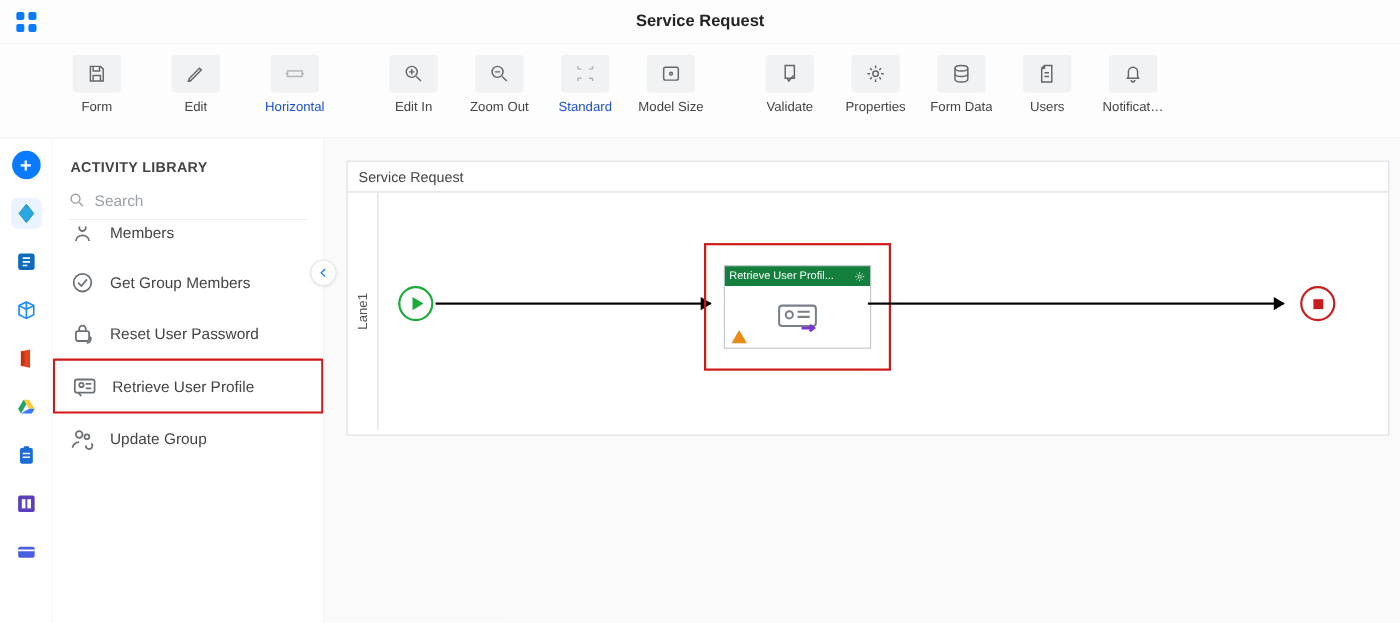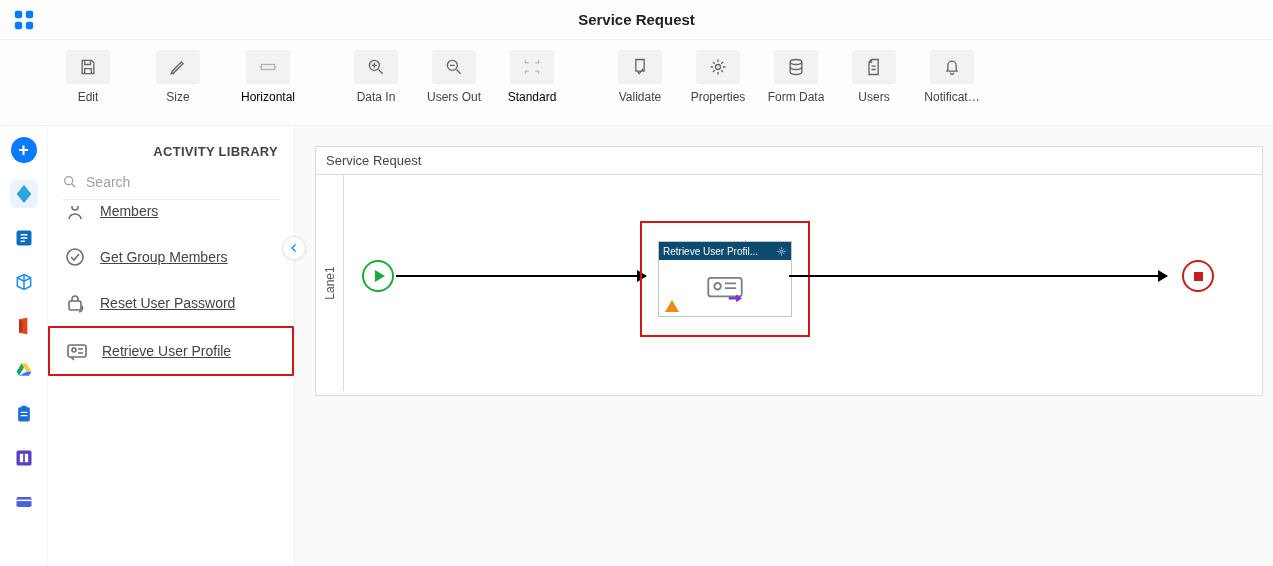--- a/index.html
+++ b/index.html
@@ -11,41 +11,41 @@
   .apps-svg { width:22px; height:22px; }
   .header-title { flex:1; text-align:center; font-weight:600; font-size:15px; color:#222; }
 
   
   .toolbar { height: 86px; display:flex; align-items:flex-start; padding: 10px 0 0 0; gap: 2px; border-bottom: 1px solid #f0f0f0; background:#fdfdfd; }
   .tb-spacer-left { width:48px; }
   .tb-btn { width: 76px; display:flex; flex-direction:column; align-items:center; gap:6px; cursor:pointer; }
   .tb-icon-box { width:44px; height:34px; background:#f1f2f4; border-radius:3px; display:flex; align-items:center; justify-content:center; }
   .tb-icon-svg { width:20px; height:20px; stroke:#666; fill:none; stroke-width:1.6; }
   .tb-label { font-size:12px; color:#444; white-space:nowrap; max-width:72px; overflow:hidden; text-overflow:ellipsis; }
-  .tb-btn.disabled .tb-label { color:#000000; }
+  .tb-btn.disabled .tb-label { color:#1d4ed8; }
   .tb-btn.disabled .tb-icon-svg { stroke:#b0b4b9; }
   .tb-gap { width:28px; }
 
   
   .main { display:flex; height: calc(566px - 40px - 86px); }
 
   
   .rail { width:48px; background:#fff; border-right:1px solid #f5f5f5; display:flex; flex-direction:column; align-items:center; padding-top:10px; gap:16px; }
   .rail-btn { width:28px; height:28px; display:flex; align-items:center; justify-content:center; border-radius:6px; }
   .rail-plus { width:26px; height:26px; background:#0a7aff; border-radius:50%; display:flex; align-items:center; justify-content:center; color:#fff; font-size:18px; font-weight:600; }
 
   
   .panel { width:247px; border-right:1px solid #f0f0f0; background:#fff; position:relative; display:flex; flex-direction:column; }
-  .panel-title { padding:18px 16px 10px 16px; font-weight:700; font-size:13px; color:#444; letter-spacing:.3px;text-align:right; }
+  .panel-title { padding:18px 16px 10px 16px; font-weight:700; font-size:13px; color:#444; letter-spacing:.3px; }
   .search-wrap { margin: 2px 14px 6px 14px; display:flex; align-items:center; gap:8px; border-bottom:1px solid #eee; padding:2px 0 8px 0; }
   .search-icon-svg { width:18px; height:18px; stroke:#9aa1a7; fill:none; stroke-width:2; }
   .search-input { border:none; outline:none; font-size:14px; color:#1d4ed8; width:100%; }
   .search-input::placeholder { color:#9aa1a7; }
   .activity-list { flex:1; overflow:hidden; padding: 2px 0 6px 0; }
-  .activity-item { display:flex; align-items:center; gap:12px; padding:10px 14px; cursor:pointer; font-size:14px; color:#444;text-decoration:underline; }
+  .activity-item { display:flex; align-items:center; gap:12px; padding:10px 14px; cursor:pointer; font-size:14px; color:#444; }
   .activity-item .ai-icon { width:26px; height:26px; display:flex; align-items:center; justify-content:center; }
   .ai-svg { width:24px; height:24px; stroke:#6b7177; fill:none; stroke-width:1.6; }
   .activity-item.highlight { border:2px solid #d11818; border-radius:1px; }
   .activity-item.first-partial { padding-top:0; margin-top:-10px; }
 
   .collapse-chip { position:absolute; top:110px; right:-12px; width:24px; height:24px; background:#fff; border:1px solid #e3e6ea; border-radius:50%; display:flex; align-items:center; justify-content:center; box-shadow:0 1px 3px rgba(0,0,0,.08); }
   .chev-svg { width:12px; height:12px; stroke:#0a7aff; fill:none; stroke-width:2.4; }
 
   
   .canvas-wrap { flex:1; background:#fafafa; padding:20px 10px 10px 20px; overflow:hidden; }
@@ -62,21 +62,21 @@
   .end-node { position:absolute; right:48px; top:85px; width:32px; height:32px; border:2.5px solid #c71d1d; border-radius:50%; display:flex; align-items:center; justify-content:center; }
   .end-sq { width:9px; height:9px; background:#c71d1d; }
 
   .arrow { position:absolute; top:100px; height:2px; background:#000; }
   .arrow::after { content:""; position:absolute; right:-1px; top:-5px; width:0; height:0; border-left:10px solid #000; border-top:6px solid transparent; border-bottom:6px solid transparent; }
   .arrow1 { left:52px; width:250px; }
   .arrow2 { left:445px; width:378px; }
 
   .act-frame { position:absolute; left:296px; top:46px; width:170px; height:116px; border:2px solid #d11818; display:flex; align-items:center; justify-content:center; }
   .act-box { width:134px; height:76px; border:1px solid #bfc5cc; background:#fff; position:relative; }
-  .act-box-head { height:18px; background:#0c4a6e; color:#fff; font-size:10px; display:flex; align-items:center; justify-content:space-between; padding:0 4px; }
+  .act-box-head { height:18px; background:#15803d; color:#fff; font-size:10px; display:flex; align-items:center; justify-content:space-between; padding:0 4px; }
   .gear-svg { width:11px; height:11px; stroke:#fff; fill:none; stroke-width:1.6; }
   .act-body { height:58px; display:flex; align-items:center; justify-content:center; position:relative; }
   .warn { position:absolute; left:6px; bottom:6px; width:0; height:0; border-left:7px solid transparent; border-right:7px solid transparent; border-bottom:12px solid #e88b17; }
 
 </style>
 </head>
 <body>
 
 <div class="header">
   <div class="apps-btn">
@@ -94,68 +94,77 @@
 <div class="toolbar">
   <div class="tb-spacer-left"></div>
 
   <div class="tb-btn">
     <div class="tb-icon-box">
         <svg class="tb-icon-svg" viewBox="0 0 24 24">
           <path d="M5 4h11l3 3v13H5z"></path>
           <path d="M8 4v5h7V4M8 20v-6h8v6"></path>
         </svg>
       </div>
-    <div class="tb-label">Edit</div>
+    <div class="tb-label">Form</div>
   </div>
   <div class="tb-btn" style="width:100px">
     <div class="tb-icon-box">
         <svg class="tb-icon-svg" viewBox="0 0 24 24">
           <path d="M4 20l3-1 11-11-2-2L5 17z"></path>
           <path d="M4 20h3"></path>
         </svg>
       </div>
-    <div class="tb-label">Size</div>
+    <div class="tb-label">Edit</div>
   </div>
   <div class="tb-btn disabled">
     <div class="tb-icon-box">
         <svg class="tb-icon-svg" viewBox="0 0 24 24">
           <rect x="4" y="9" width="16" height="6"></rect>
           <path d="M2 12h2M20 12h2"></path>
         </svg>
       </div>
     <div class="tb-label">Horizontal</div>
   </div>
 
   <div class="tb-gap"></div>
 
   <div class="tb-btn">
     <div class="tb-icon-box">
         <svg class="tb-icon-svg" viewBox="0 0 24 24">
           <circle cx="10" cy="10" r="6"></circle>
           <path d="M15 15l5 5M10 7v6M7 10h6"></path>
         </svg>
       </div>
-    <div class="tb-label">Data In</div>
+    <div class="tb-label">Edit In</div>
   </div>
   <div class="tb-btn">
     <div class="tb-icon-box">
         <svg class="tb-icon-svg" viewBox="0 0 24 24">
           <circle cx="10" cy="10" r="6"></circle>
           <path d="M15 15l5 5M7 10h6"></path>
         </svg>
       </div>
-    <div class="tb-label">Users Out</div>
+    <div class="tb-label">Zoom Out</div>
   </div>
   <div class="tb-btn disabled">
     <div class="tb-icon-box">
         <svg class="tb-icon-svg" viewBox="0 0 24 24">
           <path d="M4 7h4M4 7v-3M20 7h-4M20 7v-3M4 17h4M4 17v3M20 17h-4M20 17v3"></path>
         </svg>
       </div>
     <div class="tb-label">Standard</div>
+  </div>
+  <div class="tb-btn">
+    <div class="tb-icon-box">
+        <svg class="tb-icon-svg" viewBox="0 0 24 24">
+          <rect x="4" y="5" width="16" height="14" rx="2"></rect>
+          <circle cx="12" cy="12" r="1.5"></circle>
+        </svg>
+      </div>
+    <div class="tb-label">Model Size</div>
   </div>
 
   <div class="tb-gap"></div>
 
   <div class="tb-btn">
     <div class="tb-icon-box">
         <svg class="tb-icon-svg" viewBox="0 0 24 24">
           <path d="M7 3h10v14H7z"></path>
           <path d="M9 17l2 3 5-6"></path>
         </svg>
@@ -309,20 +318,31 @@
             <svg class="ai-svg" viewBox="0 0 24 24">
               <rect x="3" y="6" width="18" height="12" rx="2"></rect>
               <circle cx="9" cy="11" r="2"></circle>
               <path d="M13 10h5M13 14h5"></path>
               <path d="M6 18l3 3" stroke="#6b7177"></path>
             </svg>
           </div>
         <span>Retrieve User Profile</span>
       </div>
 
+      <div class="activity-item">
+        <div class="ai-icon">
+            <svg class="ai-svg" viewBox="0 0 24 24">
+              <circle cx="9" cy="8" r="3"></circle>
+              <circle cx="16" cy="10" r="2.2"></circle>
+              <path d="M3 20c0-3 3-5 6-5"></path>
+              <path d="M15 18a3 3 0 105-2"></path>
+            </svg>
+          </div>
+        <span>Update Group</span>
+      </div>
     </div>
 
     <div class="collapse-chip">
       <svg class="chev-svg" viewBox="0 0 24 24">
           <path d="M15 5l-7 7 7 7"></path>
         </svg>
     </div>
   </div>
 
   <div class="canvas-wrap">

